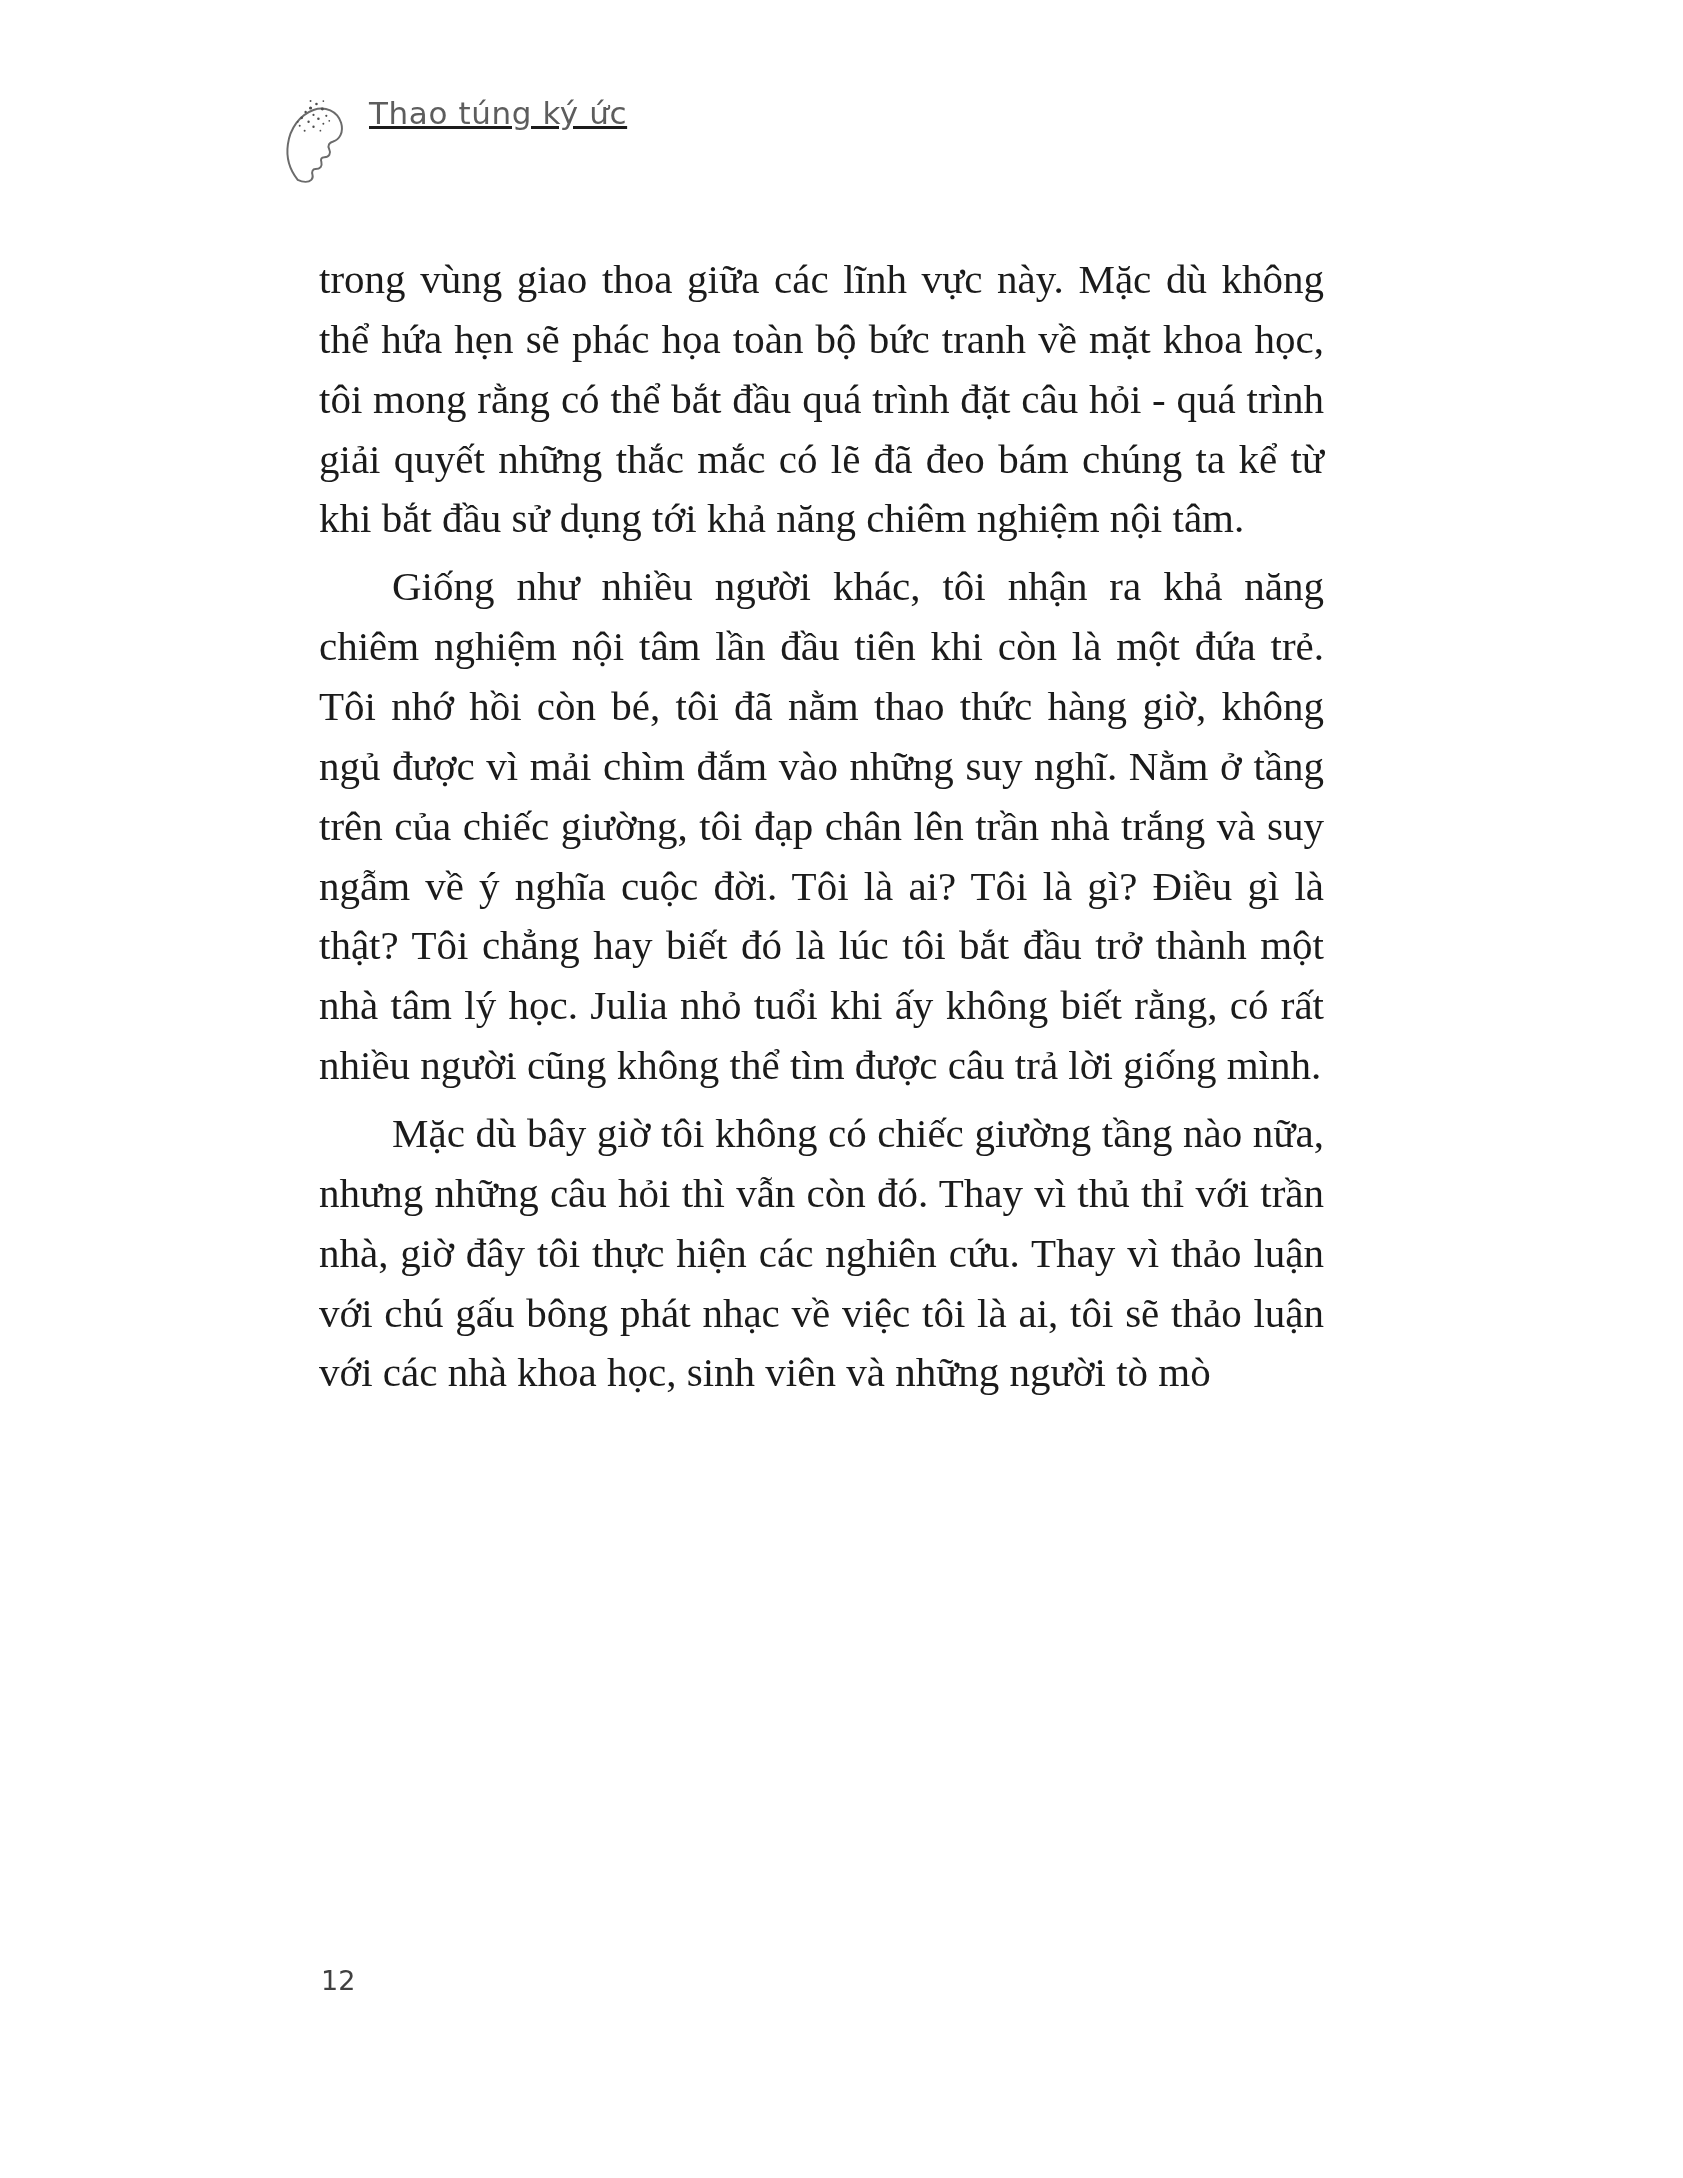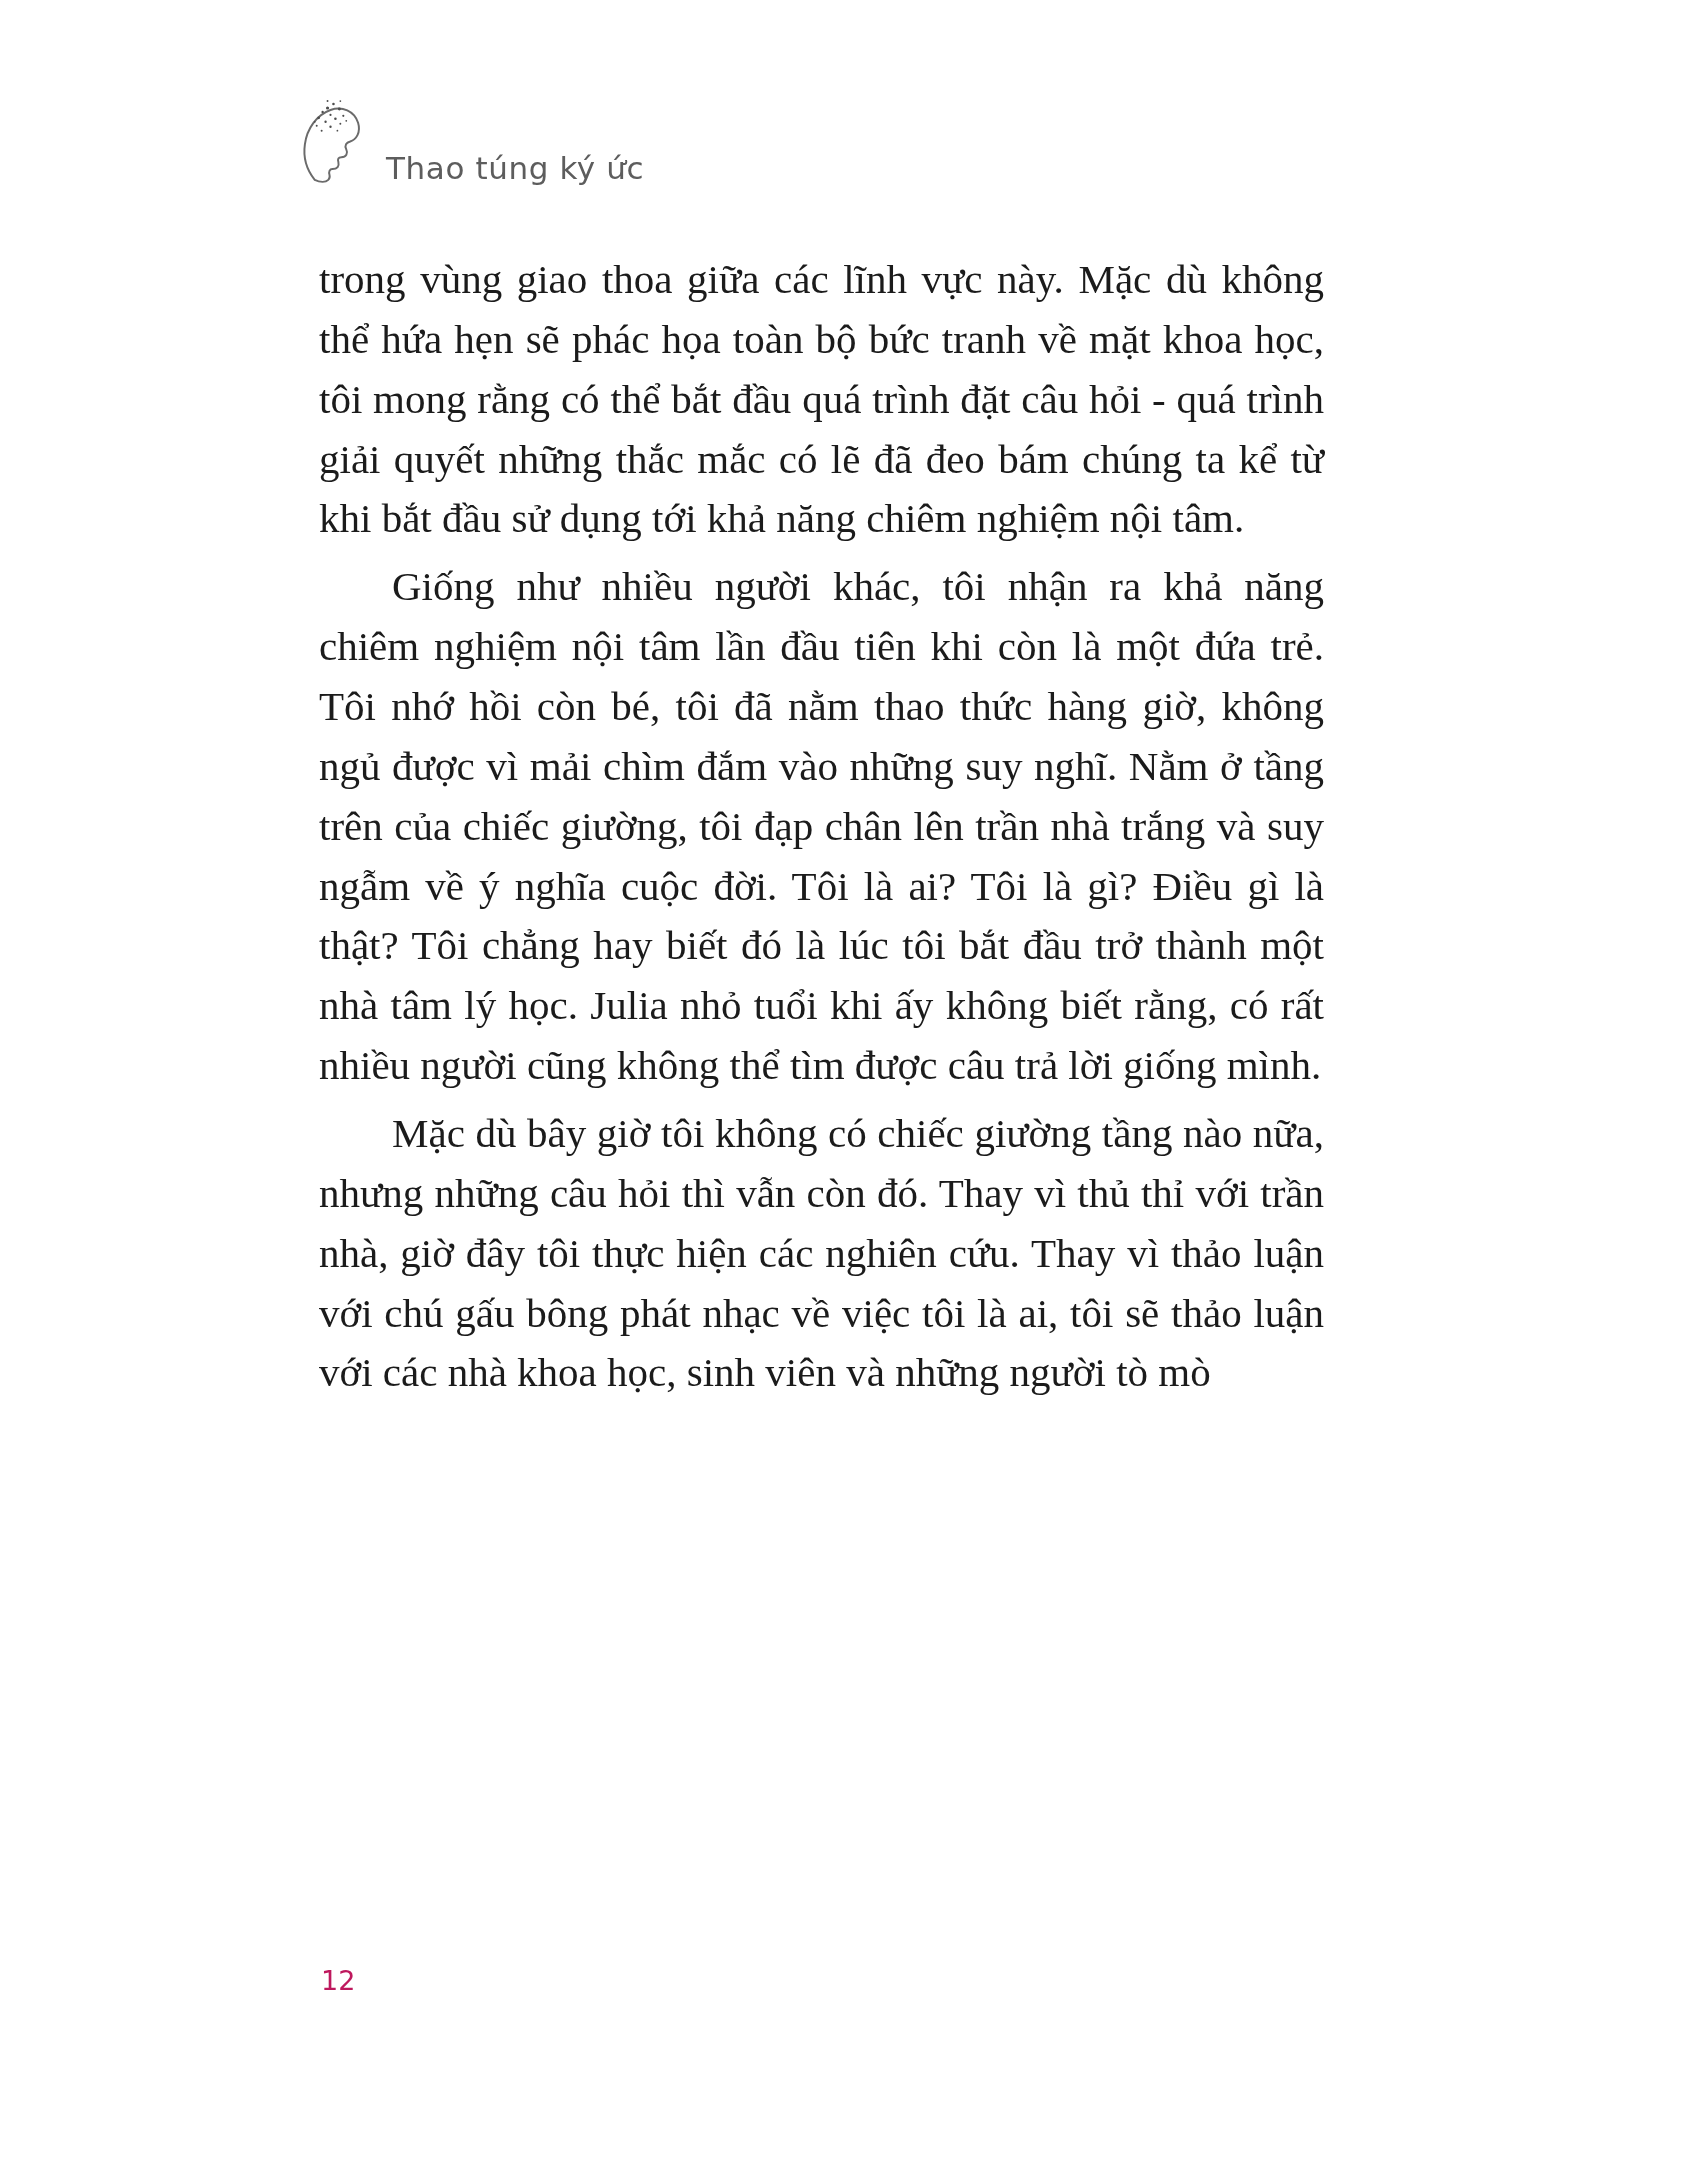--- a/index.html
+++ b/index.html
@@ -19,24 +19,25 @@
     position: relative;
     width: 1683px;
     height: 2178px;
     box-sizing: border-box;
   }
 
   
   .running-head {
     position: absolute;
     top: 95px;
-    left: 297px;
+    left: 280px;
     display: flex;
-    align-items: flex-end;
+    align-items: flex-start;
     gap: 22px;
+    text-decoration: underline;
   }
 
   .head-mark {
     position: relative;
     width: 67px;
     height: 91px;
   }
 
   .head-mark svg {
     display: block;
@@ -77,21 +78,21 @@
     margin-bottom: 0;
   }
 
   
   .folio {
     position: absolute;
     left: 321px;
     top: 1965px;
     font-family: "DejaVu Sans", sans-serif;
     font-size: 27px;
-    color: #be185d;
+    color: #404040;
   }
 </style>
 </head>
 <body>
 
 <div class="page">
 
   <div class="running-head">
     <span class="head-mark">
       <svg width="67" height="91" viewBox="0 0 68 92" xmlns="http://www.w3.org/2000/svg">

